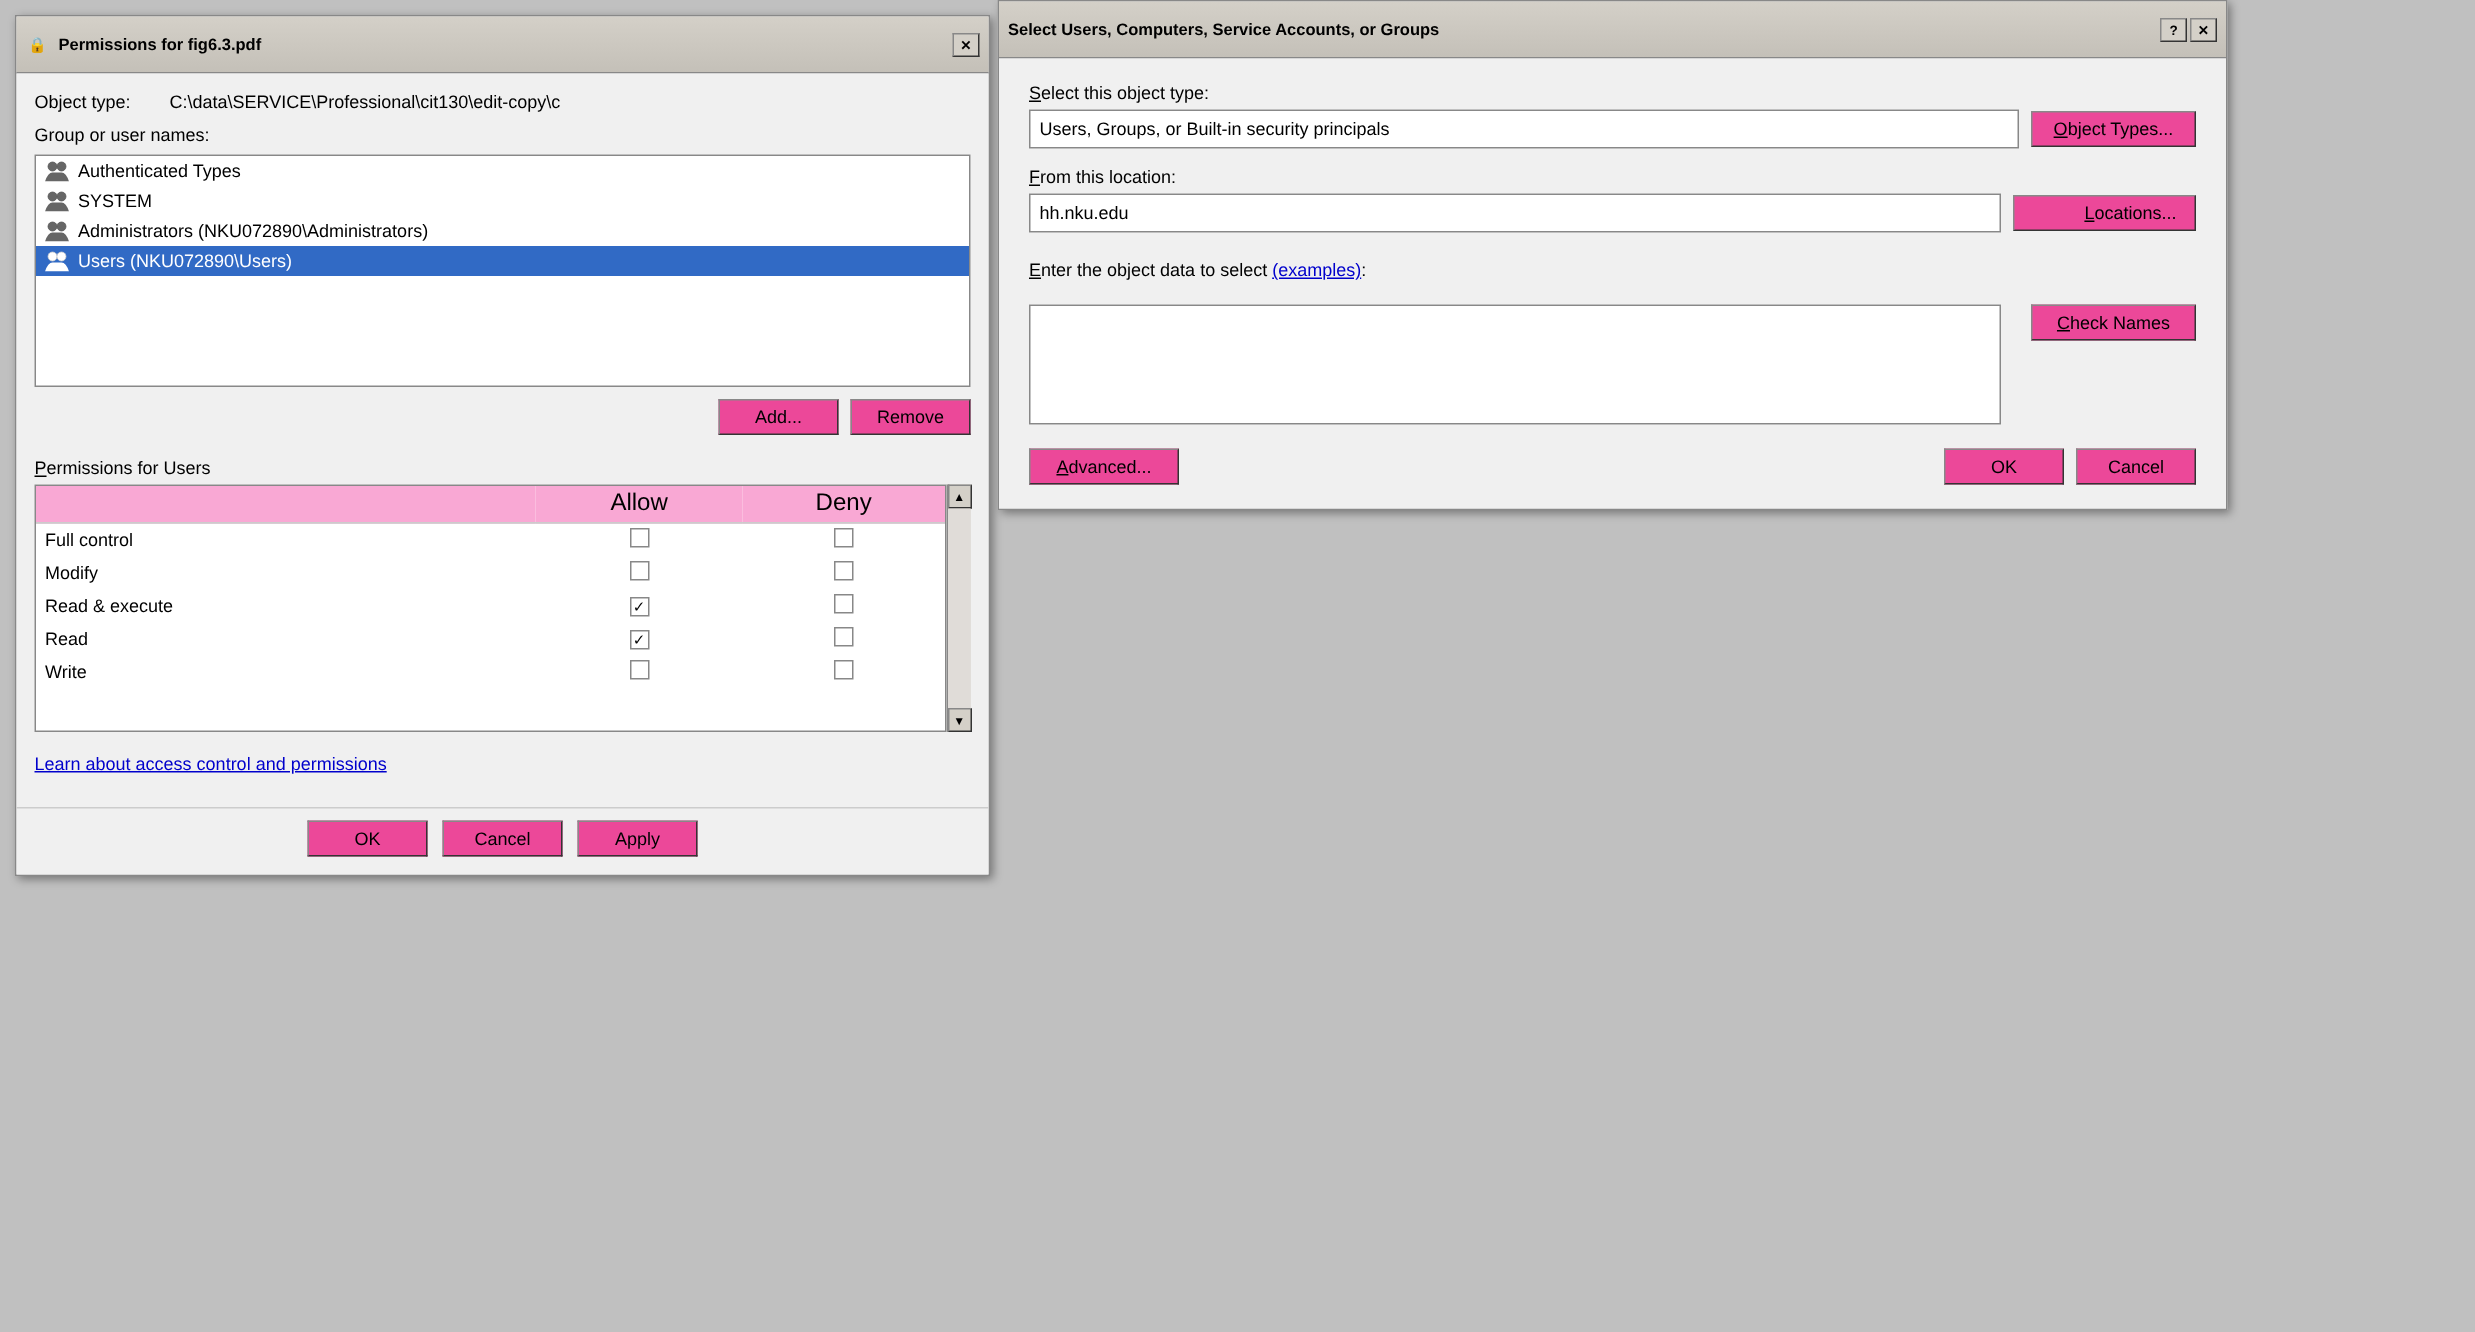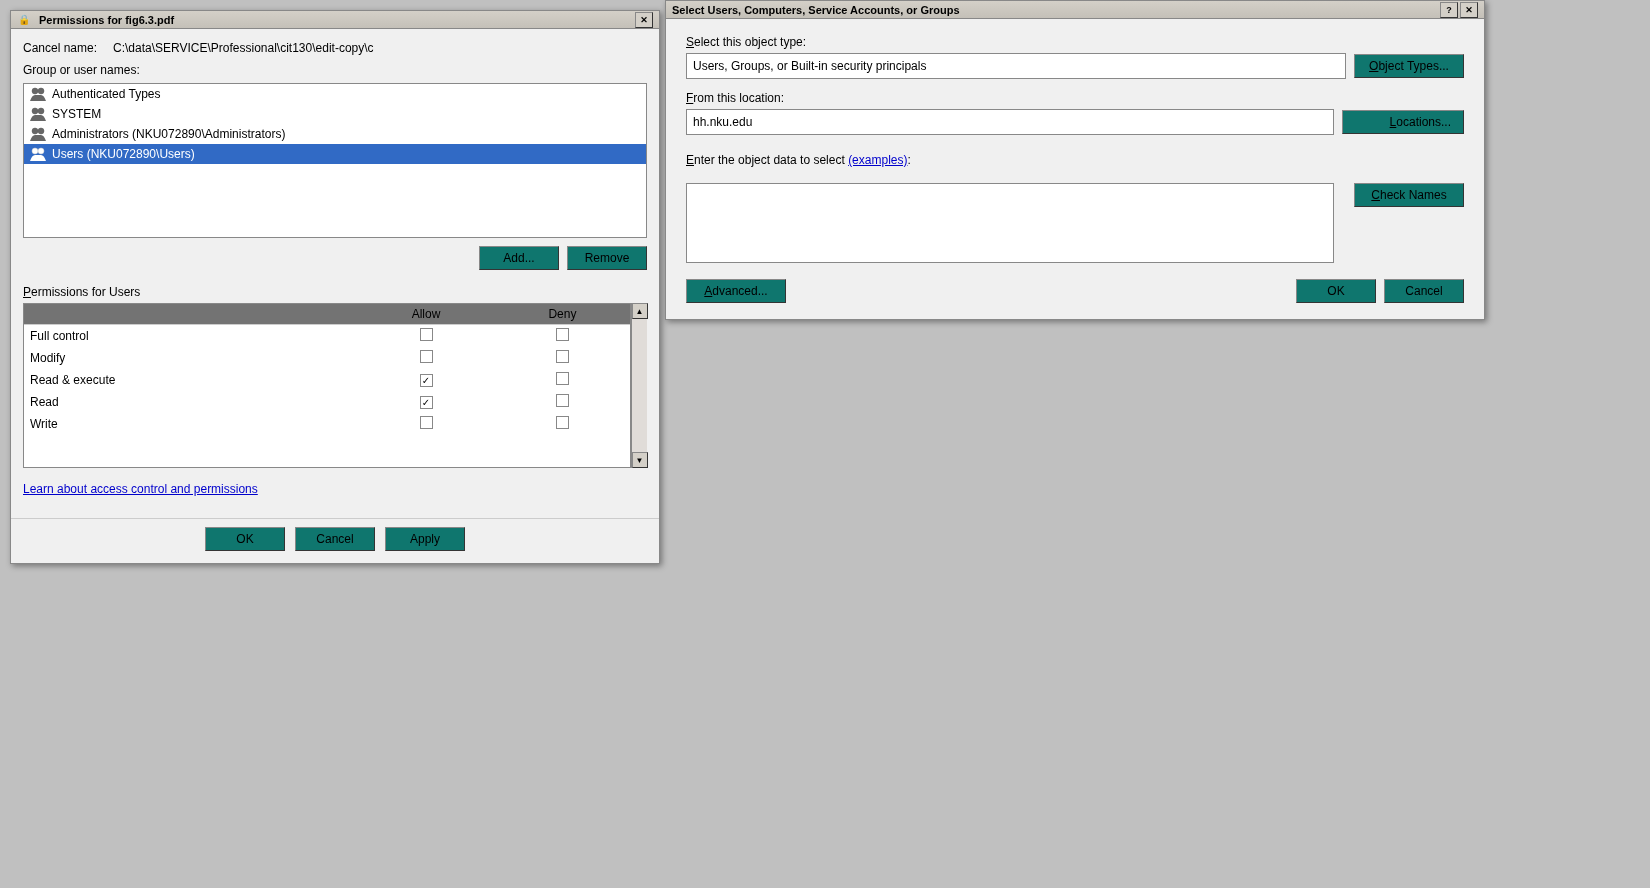--- a/index.html
+++ b/index.html
@@ -23,21 +23,21 @@
       display: flex;
       flex-direction: column;
     }
 
     .title-bar {
       background: linear-gradient(to bottom, #d4d0c8, #c4c0b8);
       border-bottom: 1px solid #888;
       display: flex;
       align-items: center;
       padding: 4px 6px;
-      height: 18px;
+      height: 38px;
       user-select: none;
     }
 
     .title-bar-icon {
       width: 16px;
       height: 16px;
       margin-right: 6px;
       display: flex;
       align-items: center;
       justify-content: center;
@@ -162,21 +162,21 @@
     .btn-row {
       display: flex;
       justify-content: flex-end;
       gap: 8px;
       margin-bottom: 10px;
     }
 
     .btn {
       min-width: 80px;
       padding: 4px 12px;
-      background: #0f766e;
+      background: #ec4899;
       border: 1px outset #888;
       font-size: 12px;
       cursor: pointer;
       color: #000;
     }
 
     
     .permissions-section {
       margin-top: 15px;
     }
@@ -189,24 +189,24 @@
       position: relative;
     }
 
     .perm-table {
       width: 100%;
       border-collapse: collapse;
     }
 
     .perm-table thead tr th {
       text-align: center;
-      font-size: 12px;
+      font-size: 16px;
       font-weight: normal;
       padding: 3px 6px;
-      background: #737373;
+      background: #f9a8d4;
       border-bottom: 1px solid #ccc;
     }
 
     .perm-table thead tr th:first-child {
       text-align: left;
       width: 55%;
     }
 
     .perm-table tbody tr td {
       font-size: 12px;
@@ -329,21 +329,21 @@
     <div class="title-bar-text">Permissions for fig6.3.pdf</div>
     <div class="title-bar-buttons">
       <div class="title-btn">✕</div>
     </div>
   </div>
 
 
   <div class="dialog-content">
 
     <div class="field-row">
-      <span class="field-label">Cancel name:</span>
+      <span class="field-label">Object type:</span>
       <span class="field-value">C:\data\SERVICE\Professional\cit130\edit-copy\c</span>
     </div>
 
     <div class="group-title">Group or user names:</div>
 
     <div class="user-list">
       <div class="user-item">
         <div class="user-icon">
           <svg width="16" height="14" viewBox="0 0 16 14">
             <circle cx="5" cy="4" r="3" fill="#666" stroke="#555" stroke-width="0.5"></circle>

